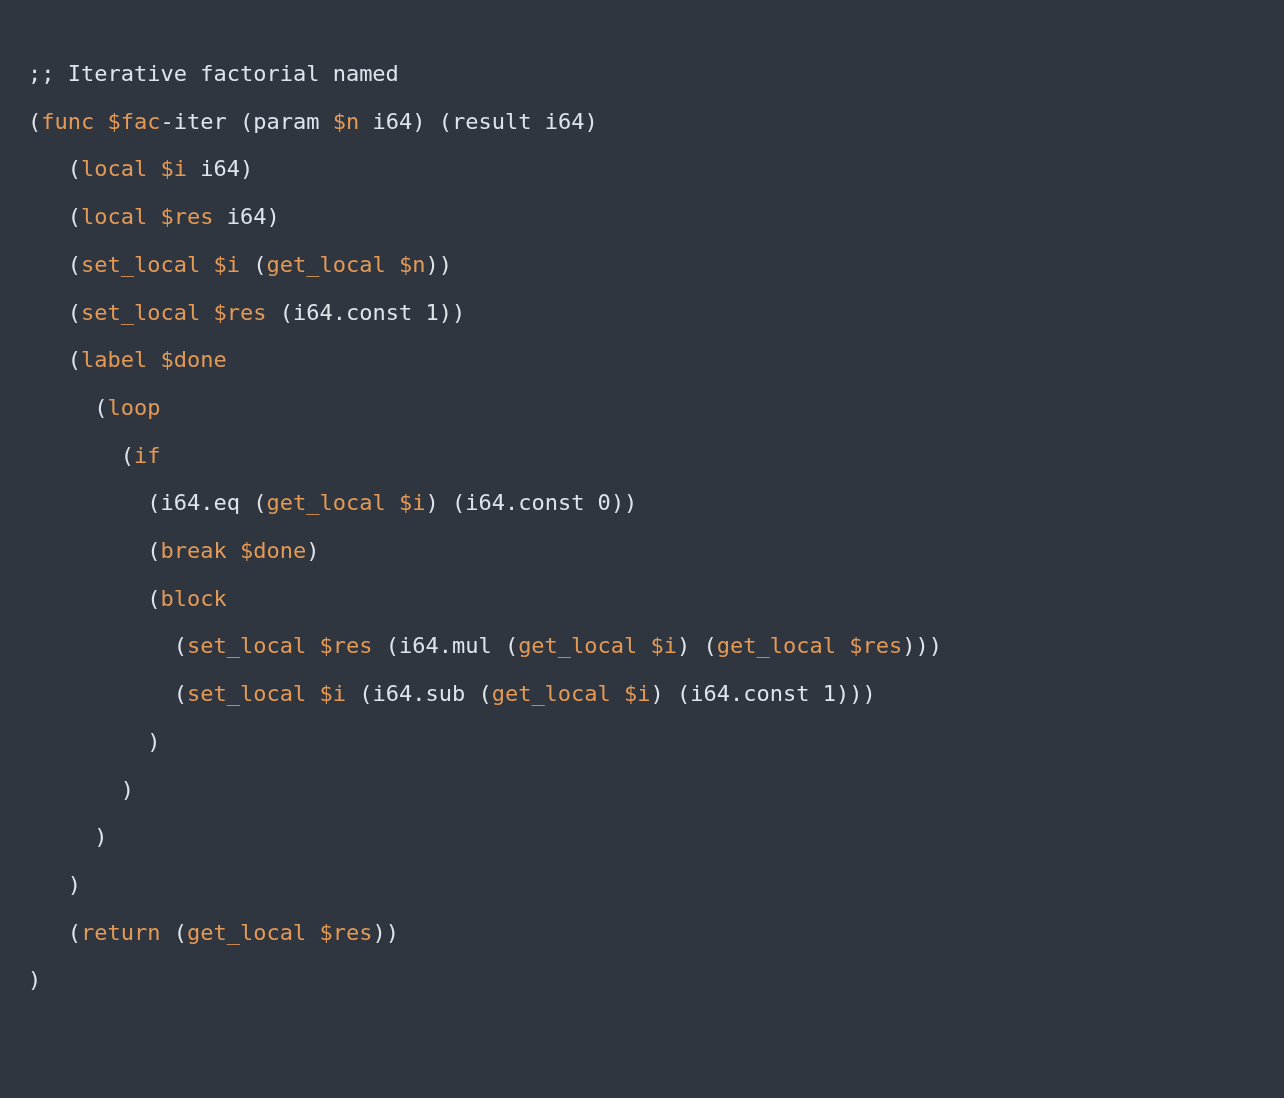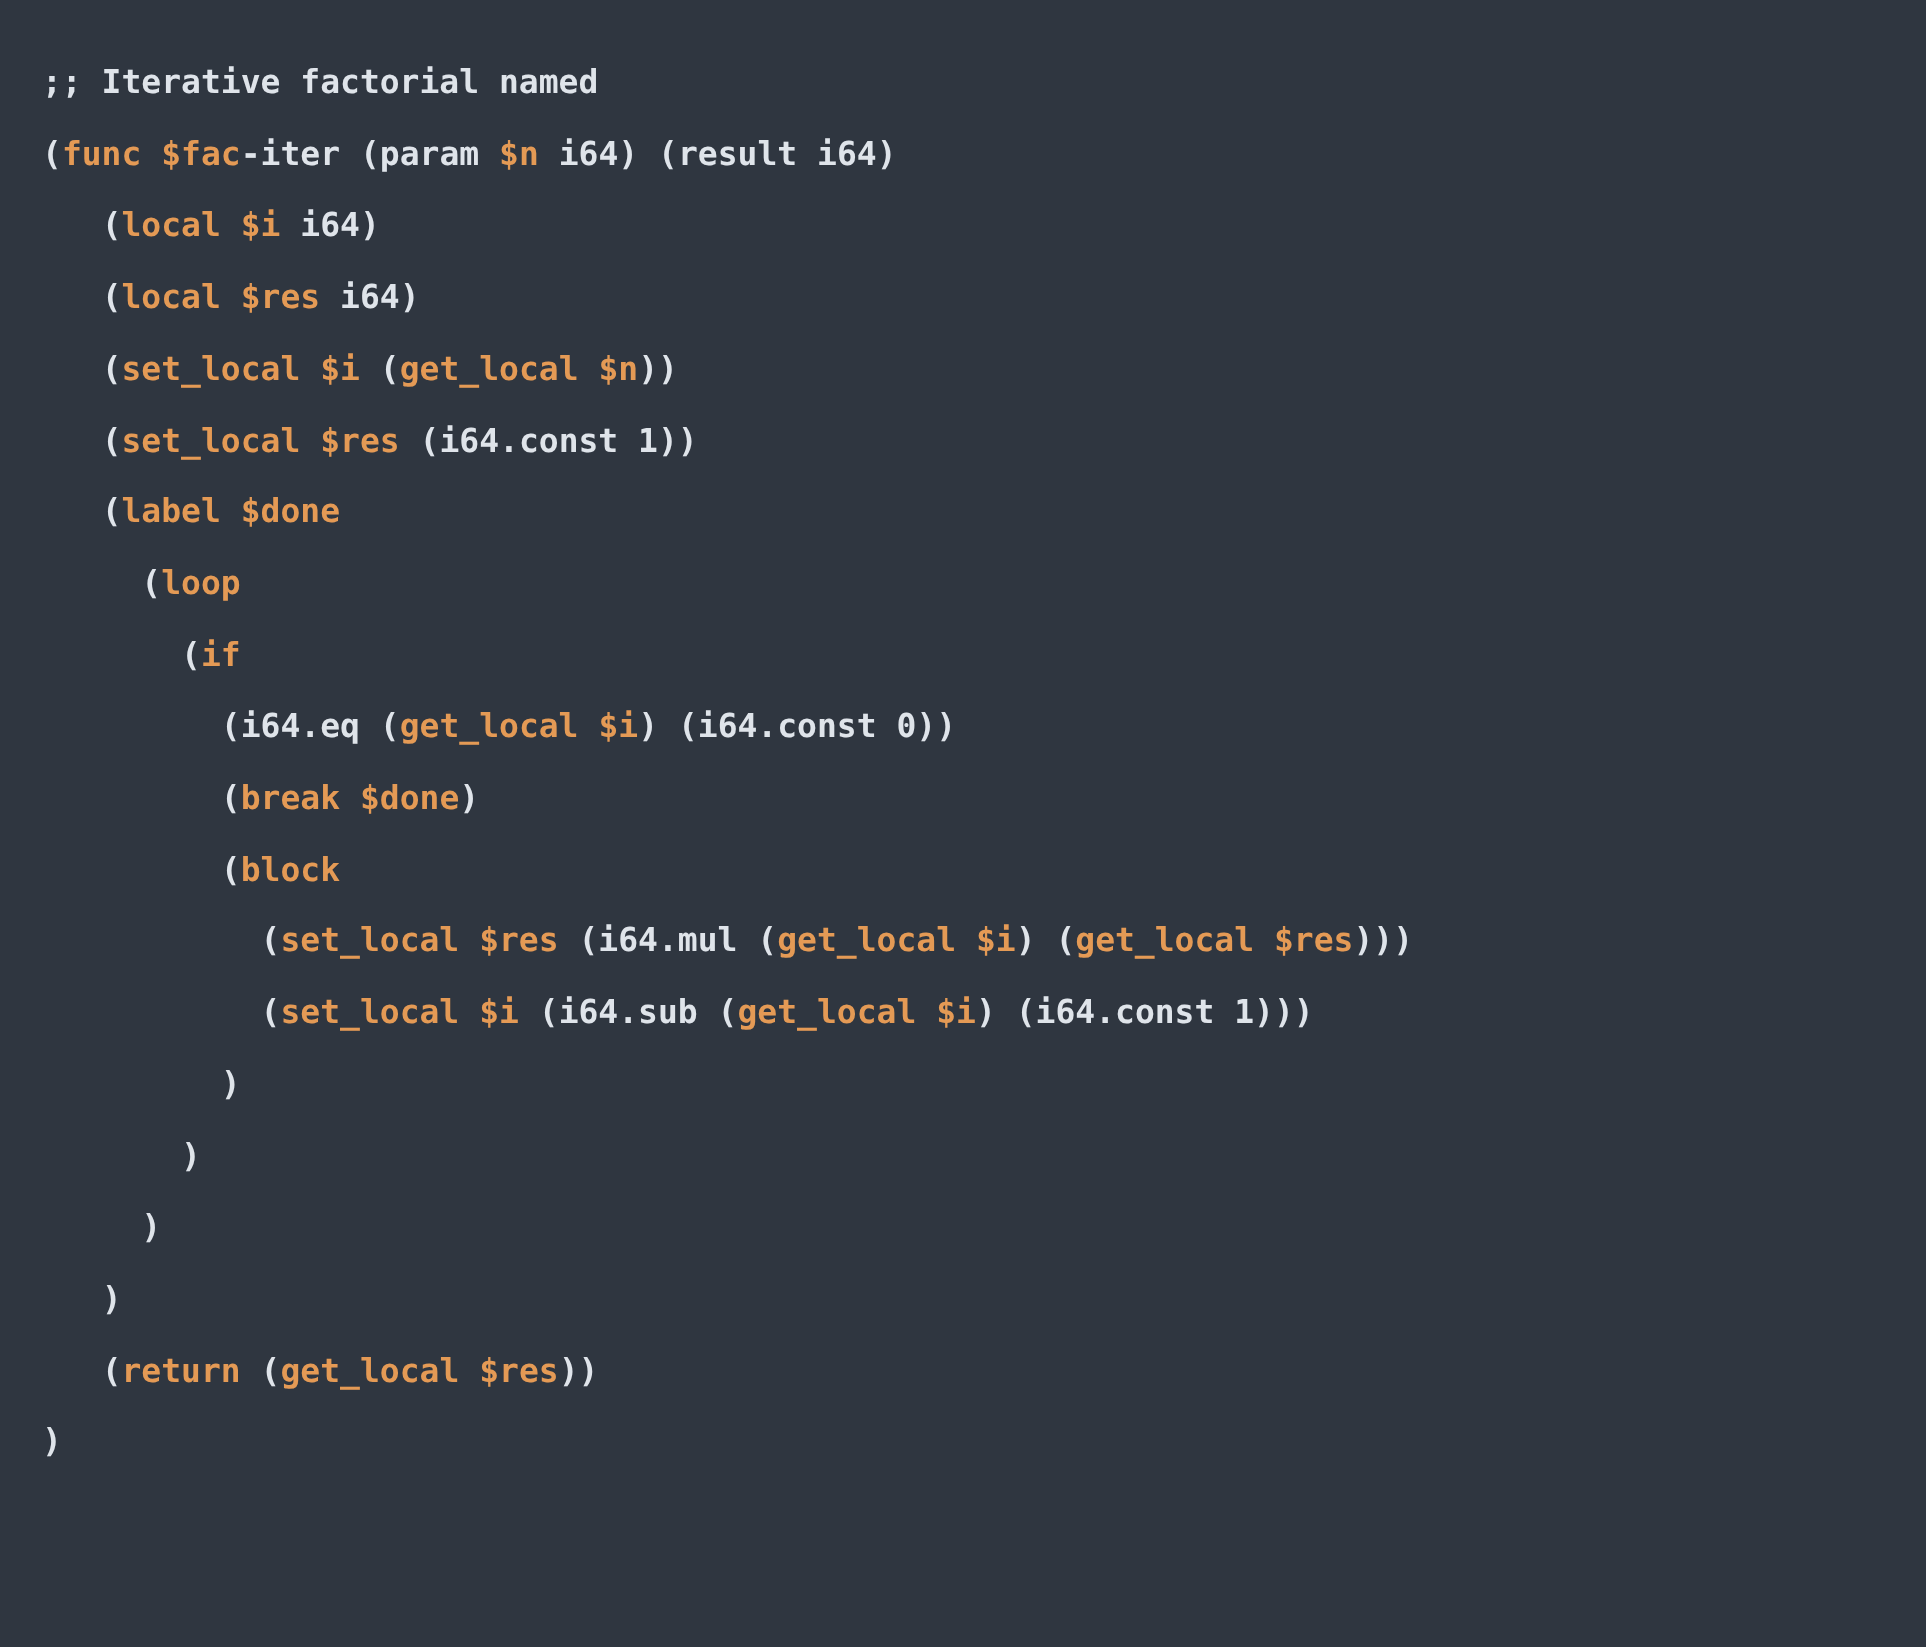--- a/index.html
+++ b/index.html
@@ -5,27 +5,26 @@
   html, body {
     margin: 0;
     padding: 0;
     background: #2f3640;
     width: 1284px;
     height: 1098px;
     overflow: hidden;
   }
   pre.code {
     margin: 0;
-    padding: 32px 28px;
+    padding: 50px 28px;
     font-family: "Menlo", "Consolas", "DejaVu Sans Mono", monospace;
     font-size: 22px;
     line-height: 47.7px;
     color: #dfe4ea;
     white-space: pre;
-    font-weight: bold;
   }
   .c-comment { color: #dfe4ea; }
   .c-kw      { color: #e49a55; }
   .c-var     { color: #e49a55; }
   .c-plain   { color: #dfe4ea; }
 </style>
 </head>
 <body>
 
 <pre class="code"><span class="c-comment">;; Iterative factorial named</span>

